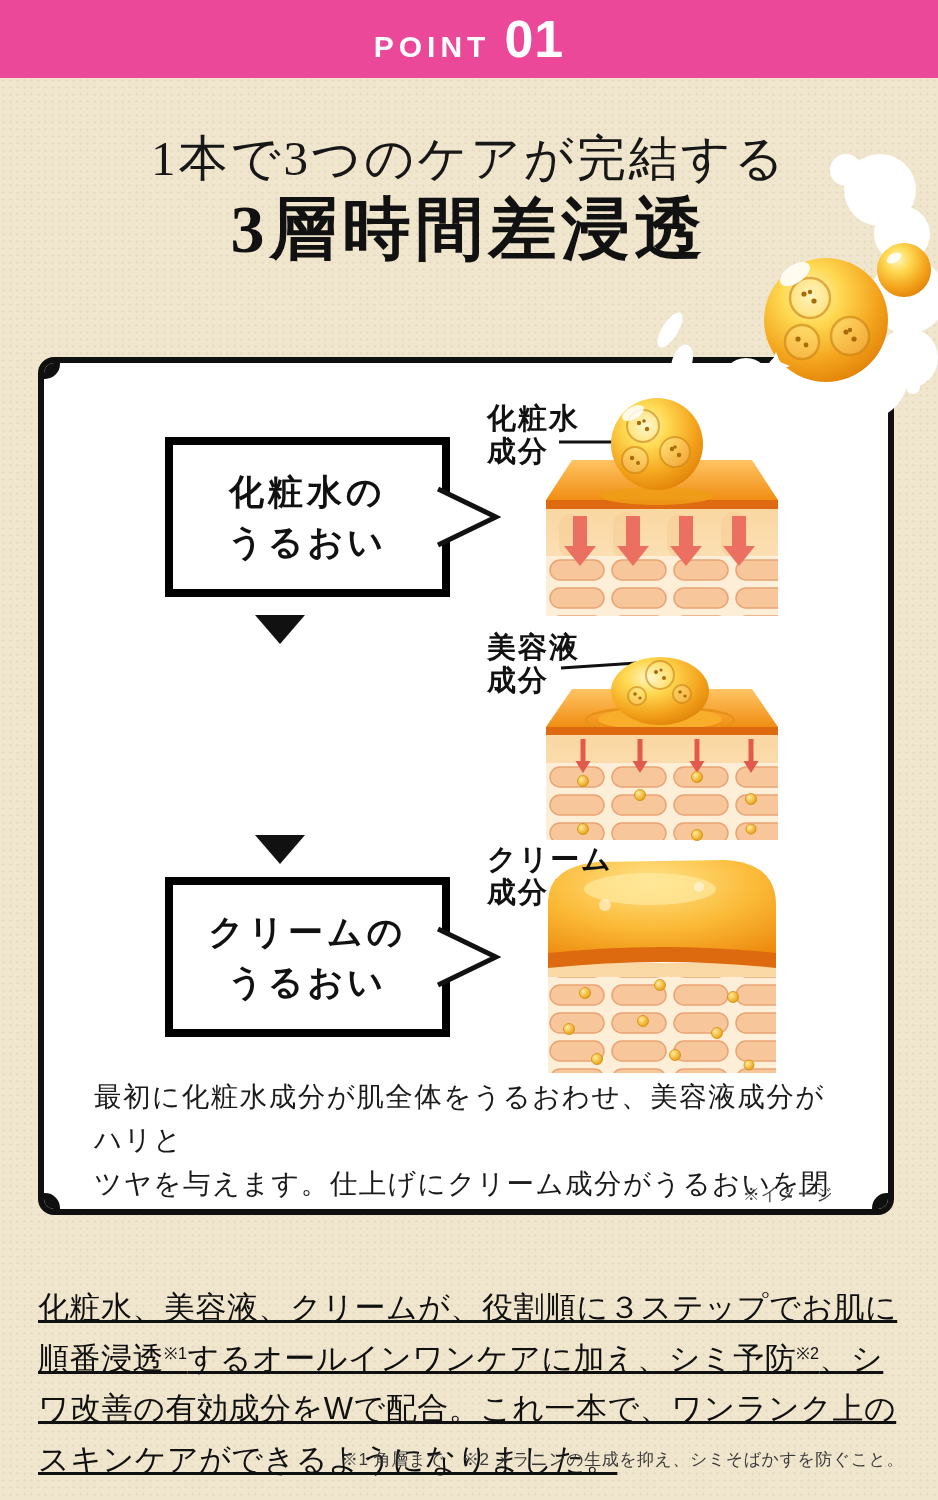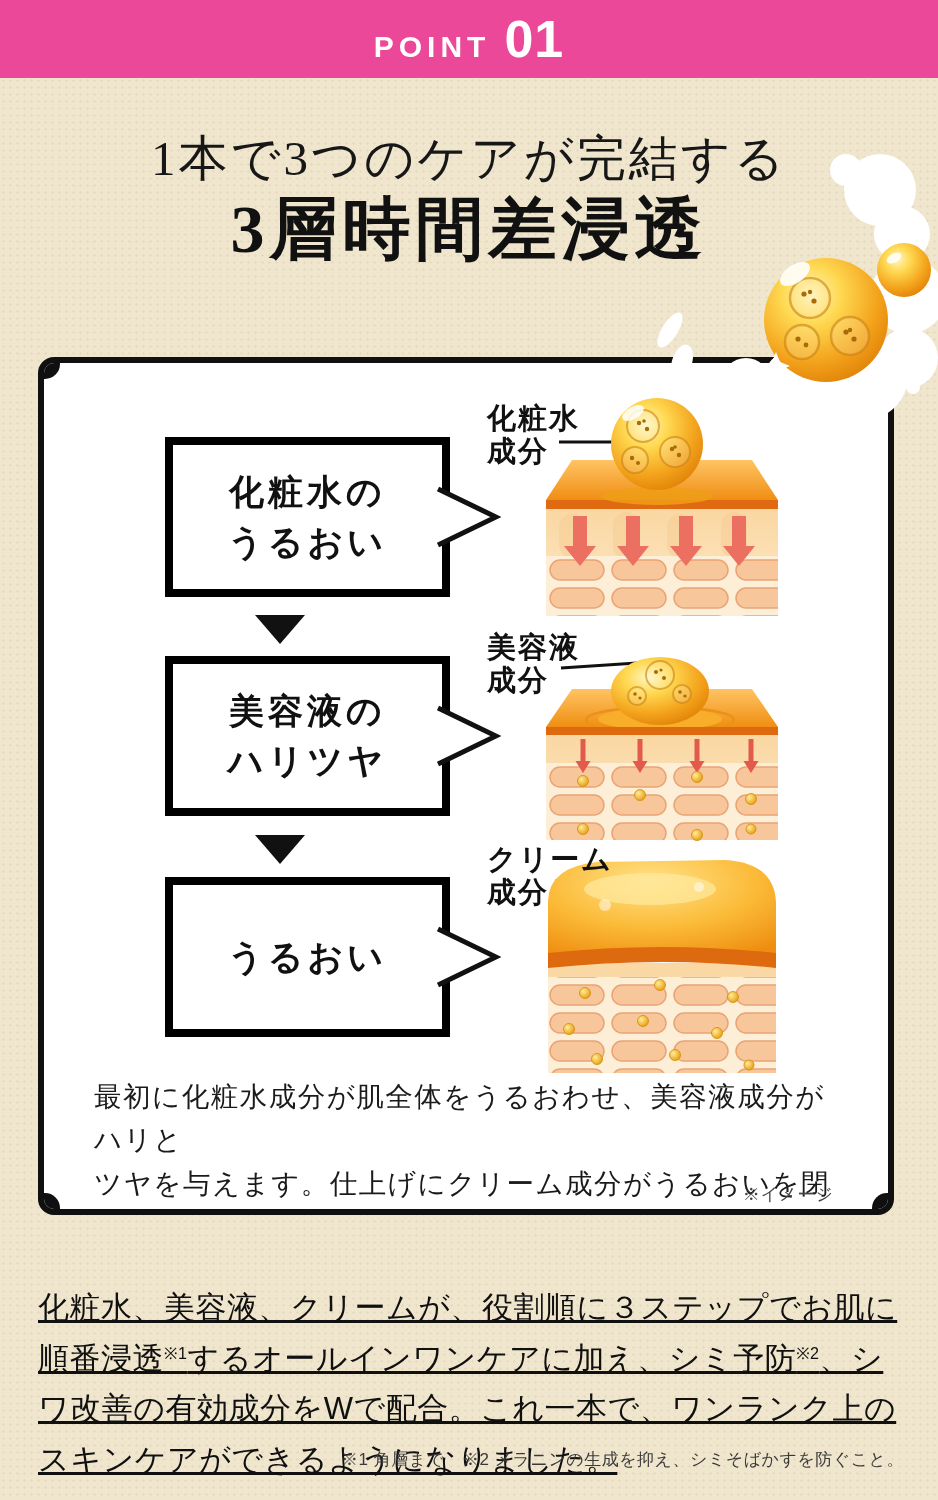--- a/index.html
+++ b/index.html
@@ -136,30 +136,24 @@
 
   <div class="bubble b1">
     <span class="line">化粧水の</span>
     <span class="line">うるおい</span>
     <svg class="tail" width="64" height="64">
       <path d="M1,4 L59,32 L1,60" fill="#ffffff" stroke="#111" stroke-width="5" stroke-linejoin="miter"></path>
     </svg>
   </div>
   <div class="tri t1"></div>
 
-  <div class="bubble b2">
-    <span class="line">美容液の</span>
-    <span class="line">ハリツヤ</span>
-    <svg class="tail" width="64" height="64">
-      <path d="M1,4 L59,32 L1,60" fill="#ffffff" stroke="#111" stroke-width="5" stroke-linejoin="miter"></path>
-    </svg>
-  </div>
   <div class="tri t2"></div>
 
   <div class="bubble b3">
+    <span class="line">クリームの</span>
     <span class="line">うるおい</span>
     <svg class="tail" width="64" height="64">
       <path d="M1,4 L59,32 L1,60" fill="#ffffff" stroke="#111" stroke-width="5" stroke-linejoin="miter"></path>
     </svg>
   </div>
 
   <div class="diag d1">
     <svg width="310" height="235" viewBox="0 0 310 235">
       <line x1="74" y1="54" x2="148" y2="54" stroke="#111" stroke-width="3"></line>
       <polygon points="61,112 293,112 267,72 87,72" fill="url(#gTop)"></polygon>

